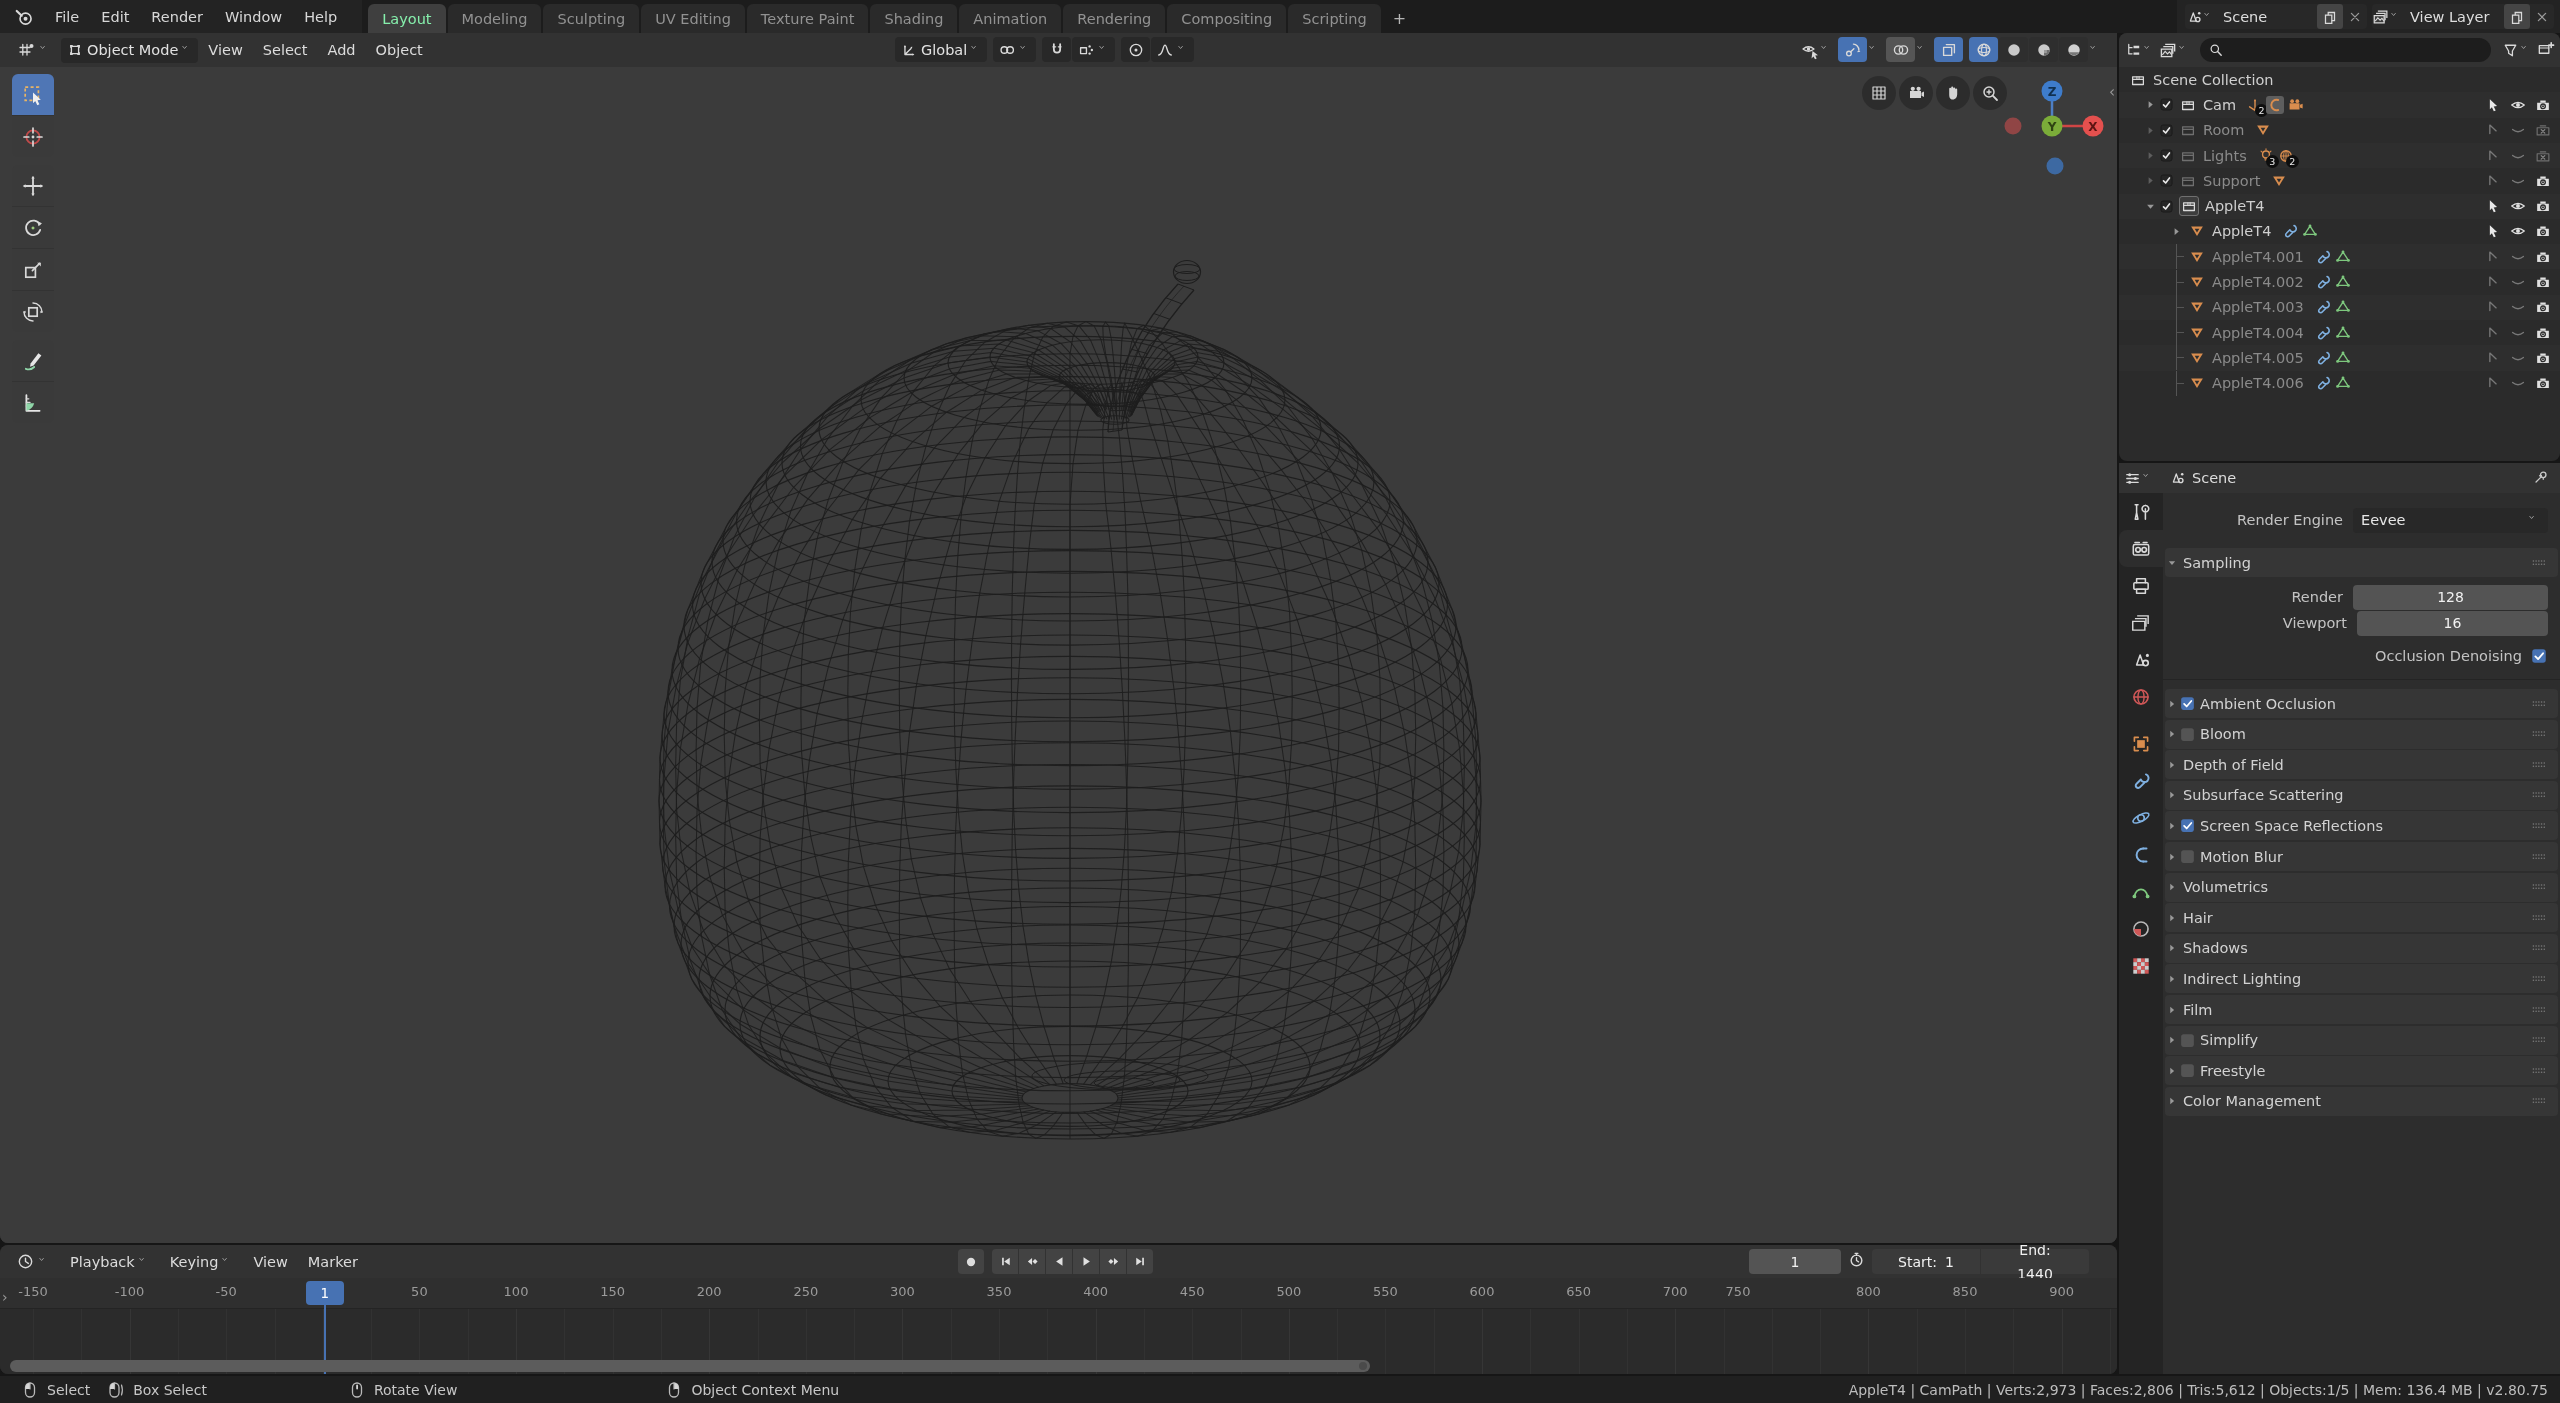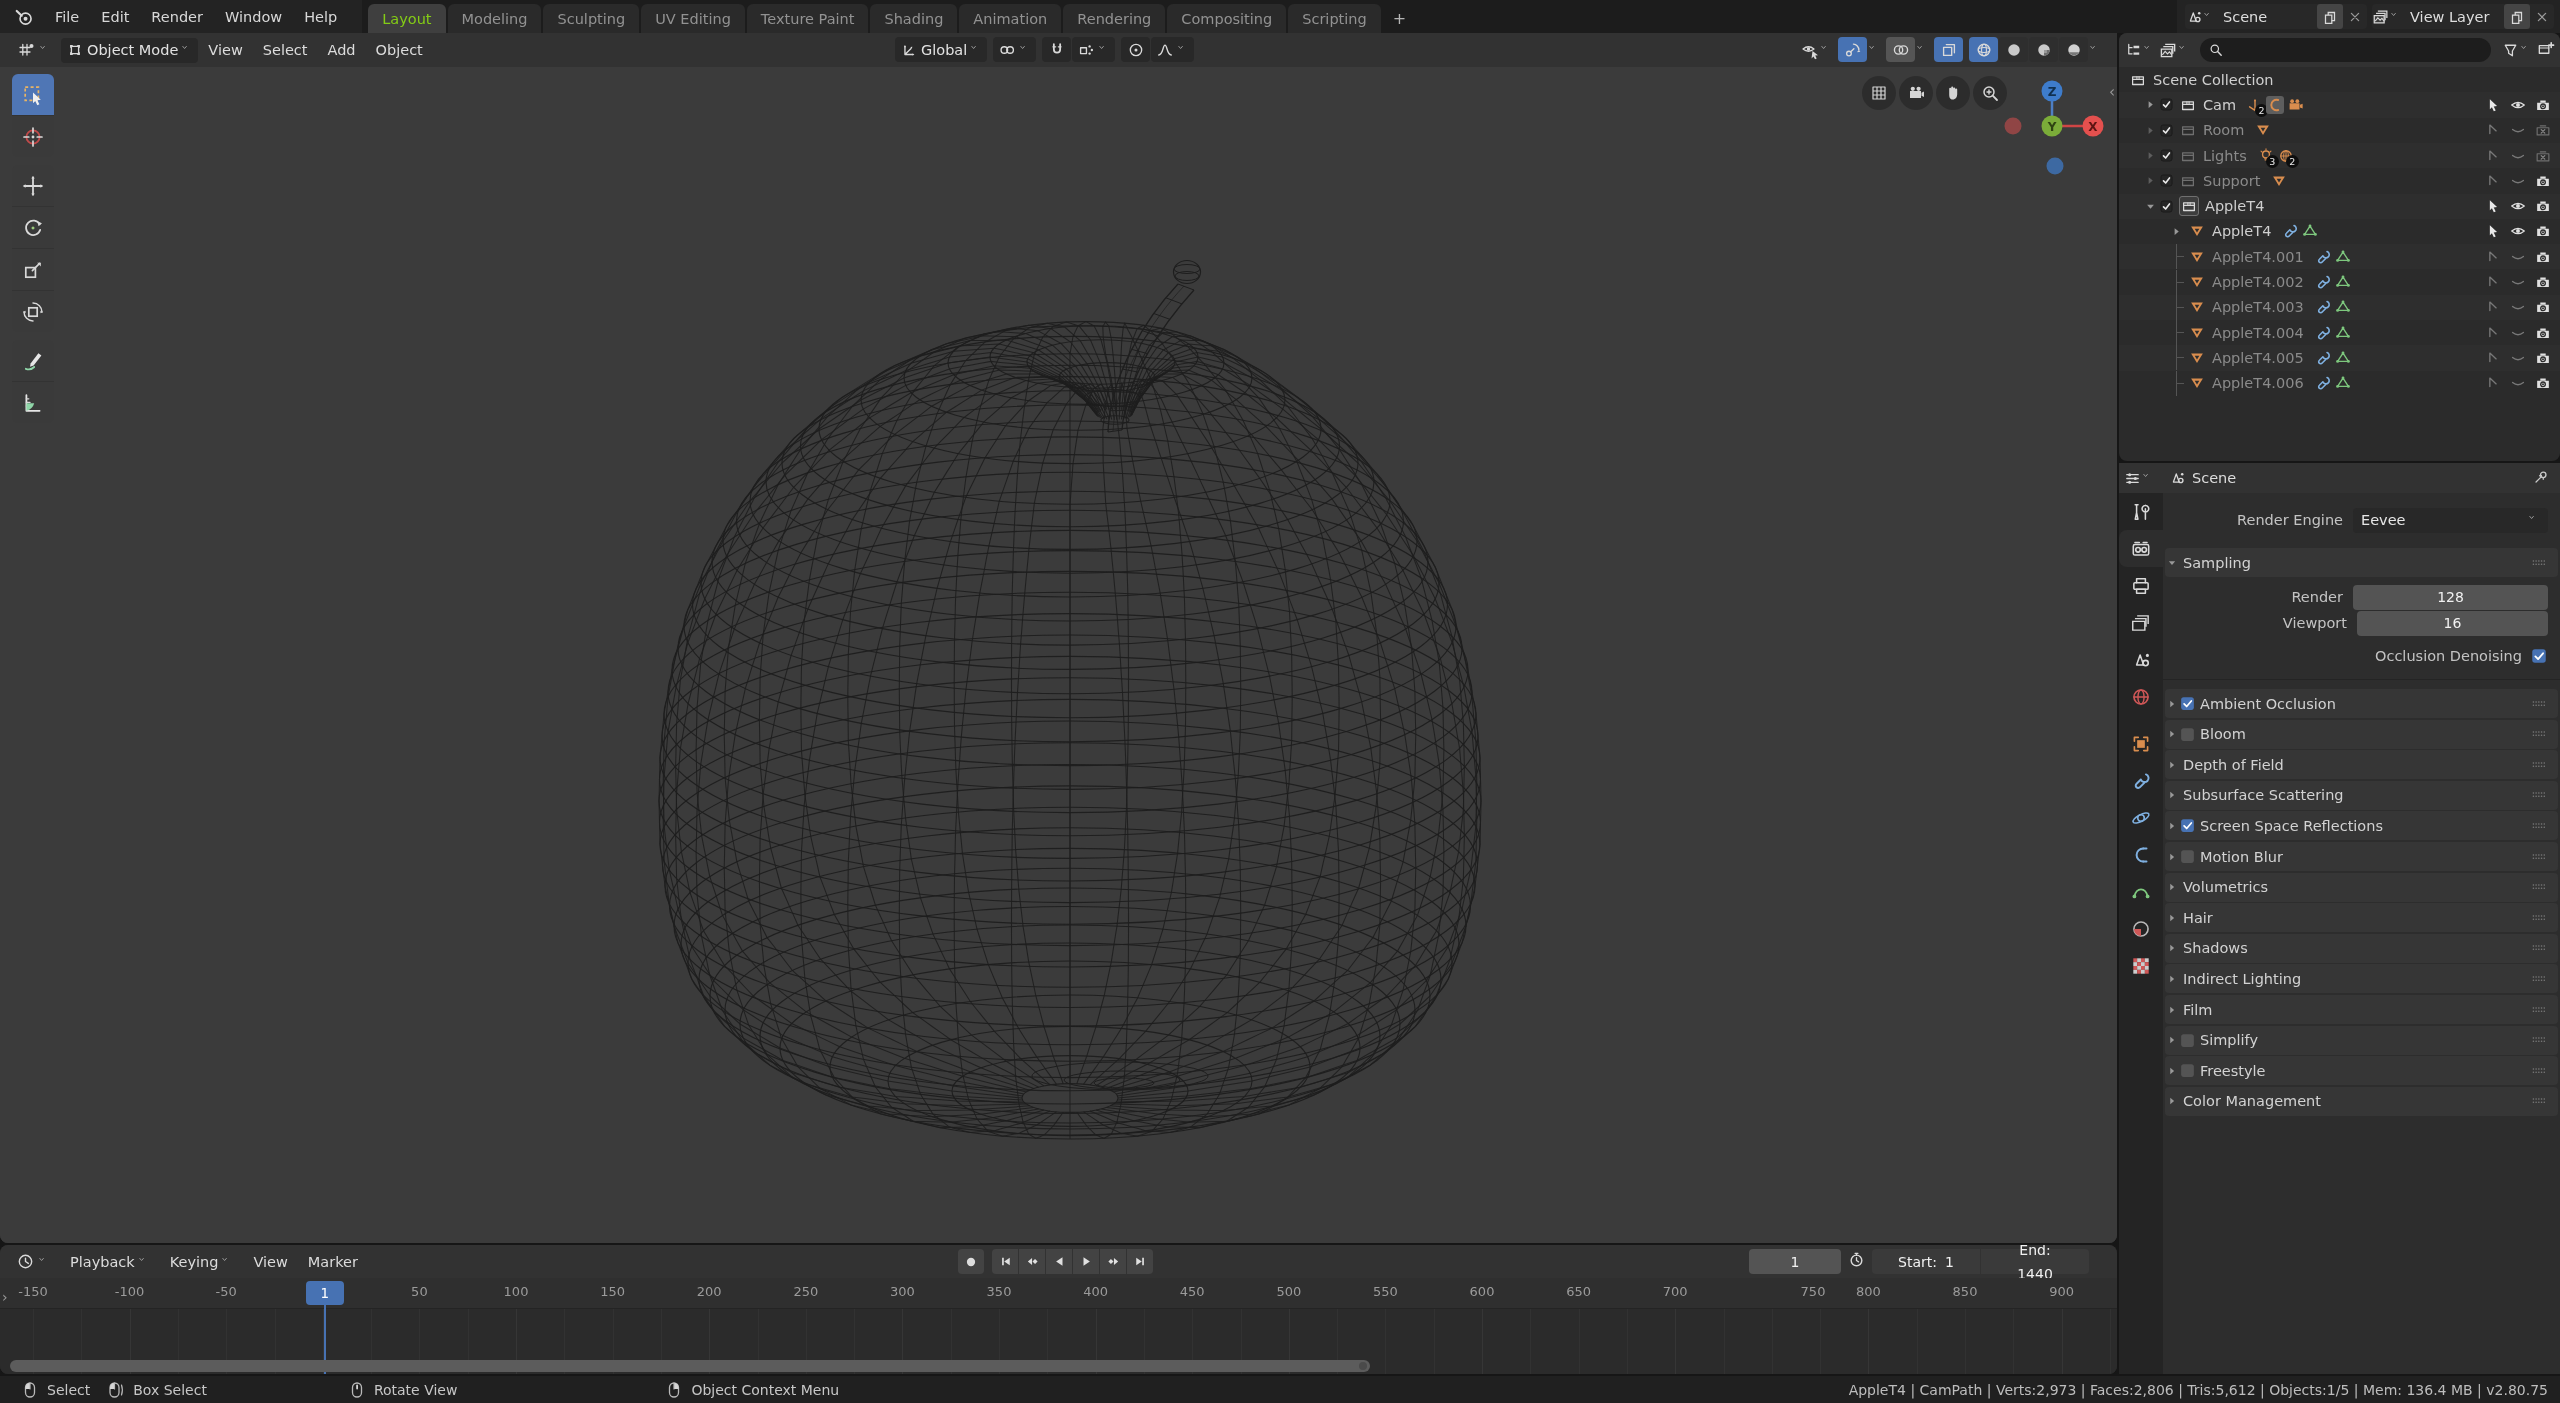--- a/index.html
+++ b/index.html
@@ -7,21 +7,21 @@
   #app{position:absolute;inset:0;}
   .region{position:absolute;overflow:hidden;}
   .ic{display:inline-flex;align-items:center;justify-content:center;flex:none;}
   .ic svg{display:block;}
   
   #topbar{left:0;top:0;width:2560px;height:33px;background:#232323;display:flex;align-items:center;}
   .tb-menu{color:#d8d8d8;font-size:14.5px;padding:0 11px;height:33px;display:flex;align-items:center;}
   #tabstrip{height:33px;background:#1c1c1c;display:flex;align-items:flex-end;flex:1;margin-left:14px;padding-left:6px;}
   .tab{height:29px;display:flex;align-items:center;padding:0 14px;margin-right:2px;background:#2a2a2a;
     border-radius:6px 6px 0 0;color:#929292;font-size:14.5px;}
-  .tab.active{background:#3f3f3f;color:#84cc16;}
+  .tab.active{background:#3f3f3f;color:#86efac;}
   .tab-add{color:#b5b5b5;font-size:16px;padding:0 10px;height:29px;display:flex;align-items:center;}
   .selbox{background:#282828;border-radius:4px;height:25px;display:flex;align-items:center;margin-right:5px;}
   .selbox .name{color:#dedede;font-size:14.5px;padding:0 8px;min-width:86px;}
   .selbox .sq{width:26px;height:25px;background:#454545;display:flex;align-items:center;justify-content:center;border-radius:3px;}
   .selbox .xb{width:24px;height:25px;display:flex;align-items:center;justify-content:center;color:#9a9a9a;}
   
   .hdr{background:#323232;display:flex;align-items:center;position:relative;}
   .hmenu{color:#dcdcdc;font-size:14.5px;padding:0 10px;display:flex;align-items:center;gap:3px;}
   .btnbox{background:#282828;border-radius:4px;height:25px;display:flex;align-items:center;padding:0 5px;gap:3px;color:#e2e2e2;font-size:14.5px;}
   .tgl{width:29px;height:25px;border-radius:4px;display:flex;align-items:center;justify-content:center;}
@@ -1974,21 +1974,21 @@
         <span class="tick" style="left: 805.8px;">250</span>
         <span class="tick" style="left: 902.4px;">300</span>
         <span class="tick" style="left: 999px;">350</span>
         <span class="tick" style="left: 1095.6px;">400</span>
         <span class="tick" style="left: 1192.2px;">450</span>
         <span class="tick" style="left: 1288.8px;">500</span>
         <span class="tick" style="left: 1385.4px;">550</span>
         <span class="tick" style="left: 1482px;">600</span>
         <span class="tick" style="left: 1578.6px;">650</span>
         <span class="tick" style="left: 1675.2px;">700</span>
-        <span class="tick" style="left: 1813px;">750</span>
+        <span class="tick" style="left: 1738px;">750</span>
         <span class="tick" style="left: 1868.4px;">800</span>
         <span class="tick" style="left: 1965px;">850</span>
         <span class="tick" style="left: 2061.6px;">900</span>
       </div>
       <div id="track">
         <div class="gline" style="left: 33px;"></div>
         <div class="gline" style="left: 81.3px;"></div>
         <div class="gline" style="left: 129.6px; background: rgb(54, 54, 54);"></div>
         <div class="gline" style="left: 177.9px;"></div>
         <div class="gline" style="left: 226.2px;"></div>

